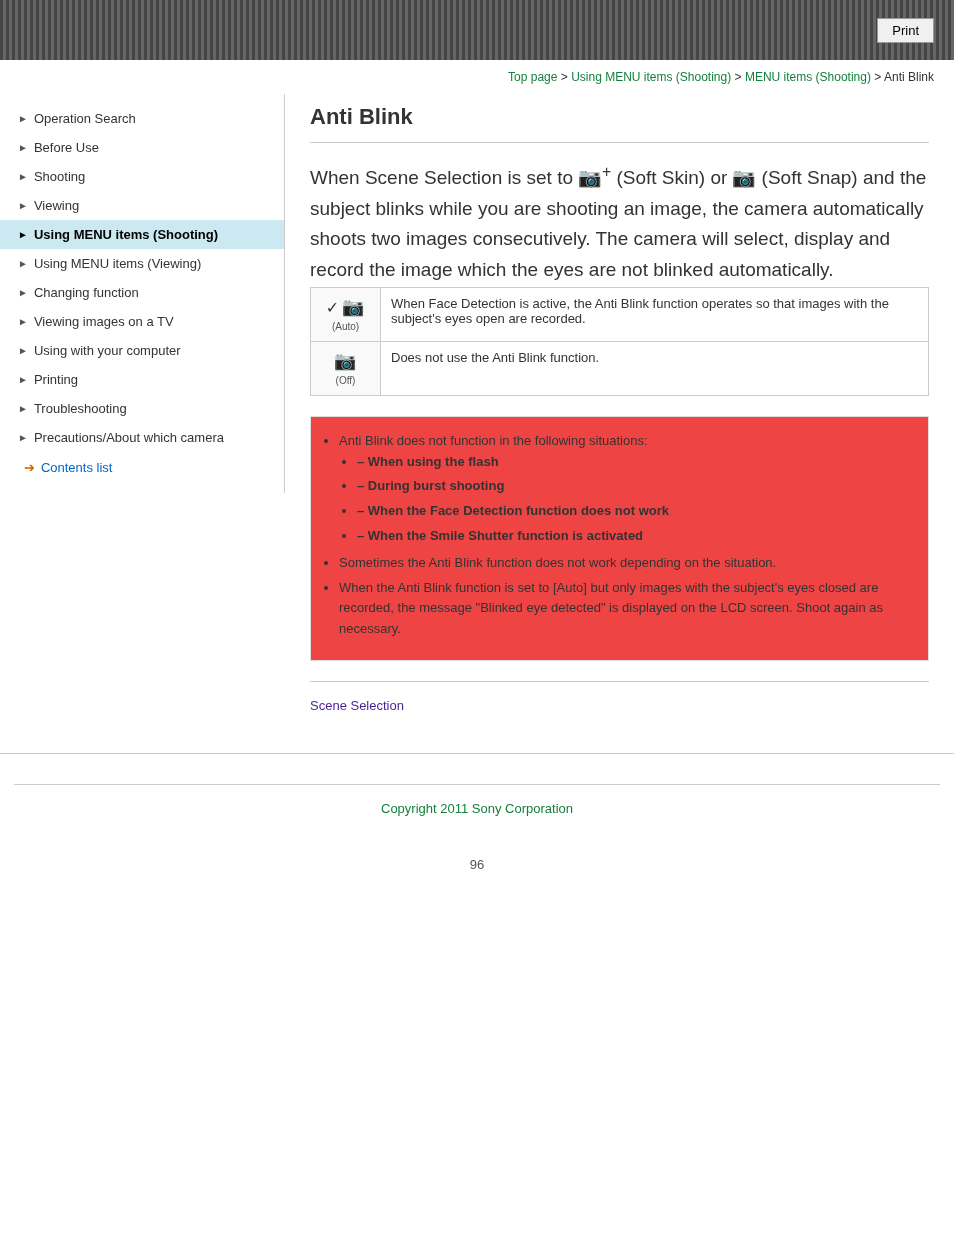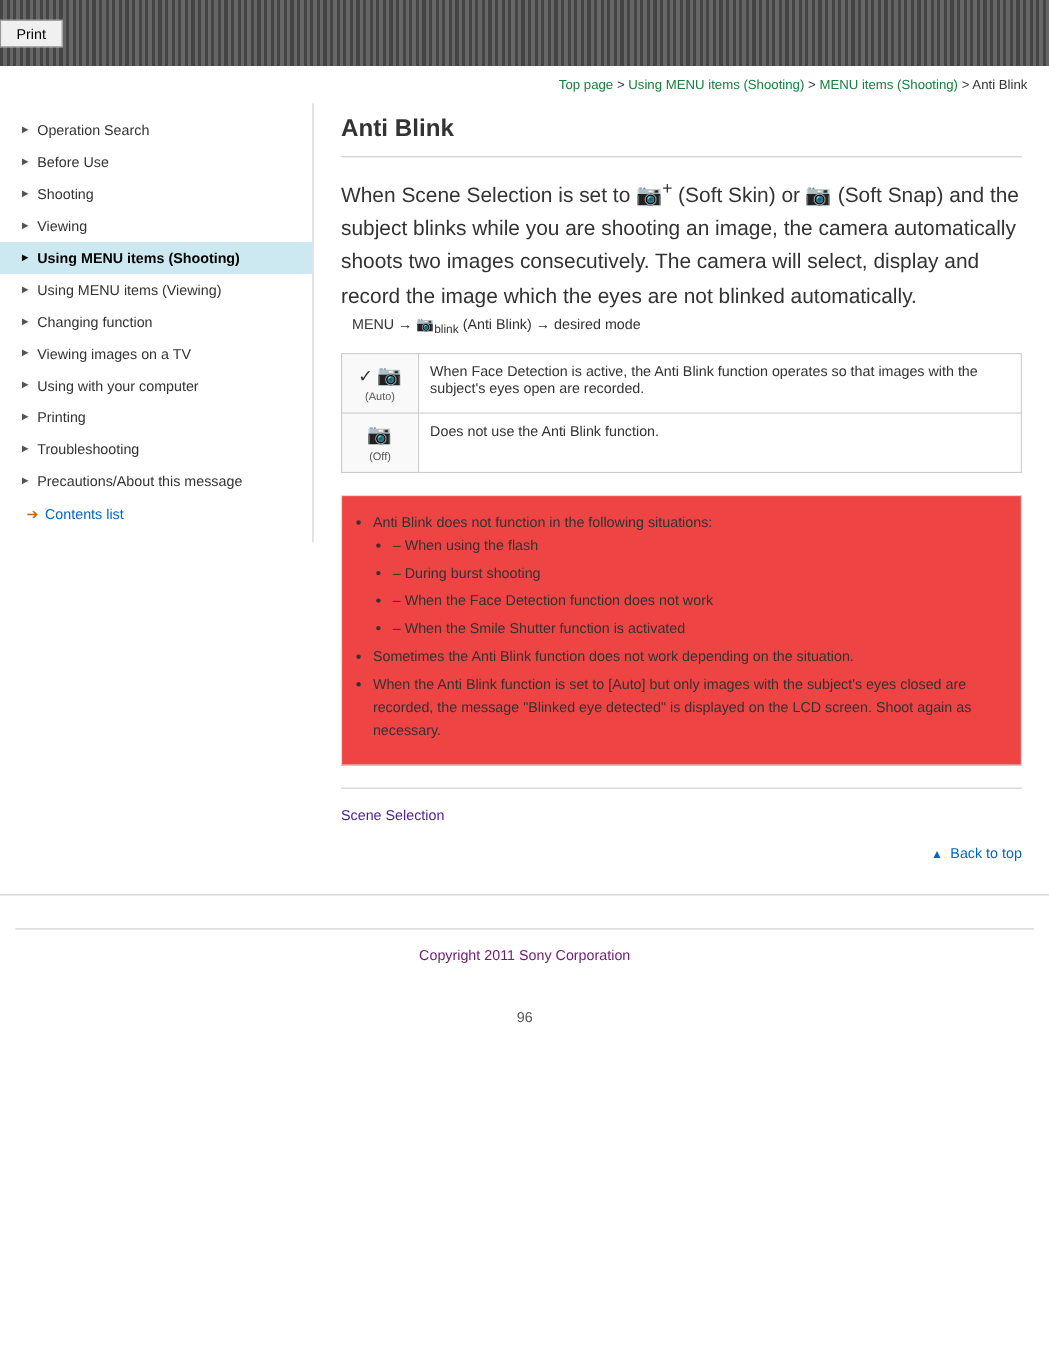--- a/index.html
+++ b/index.html
@@ -5,22 +5,22 @@
     * { margin: 0; padding: 0; box-sizing: border-box; }
     body { font-family: Arial, sans-serif; font-size: 13px; background: #fff; color: #333; width: 954px; }
 
     
     .header-bar {
       background: repeating-linear-gradient(90deg, #444 0px, #444 3px, #666 3px, #666 6px);
       height: 60px;
       position: relative;
       display: flex;
       align-items: center;
-      justify-content: flex-start;
-      padding-right: 36px;
+      justify-content: flex-end;
+      padding-right: 20px;
     }
     .print-button {
       background: #f0f0f0;
       border: 1px solid #999;
       padding: 4px 14px;
       font-size: 13px;
       cursor: pointer;
     }
 
     
@@ -151,20 +151,21 @@
       margin-left: 10px;
       margin-bottom: 6px;
     }
     .notes-box ul li {
       list-style: disc;
       margin-bottom: 4px;
     }
     .notes-box .sub-list {
       list-style: none;
       margin-left: 18px;
+      font-weight: bold;
     }
     .notes-box .sub-list li::before {
       content: "– ";
     }
 
     
     .divider {
       border: none;
       border-top: 1px solid #ccc;
       margin: 16px 0;
@@ -194,21 +195,21 @@
       font-size: 11px;
       margin-right: 3px;
     }
 
     
     .footer {
       border-top: 1px solid #ccc;
       text-align: center;
       padding: 14px;
       font-size: 13px;
-      color: #701a75;
+      color: #15803d;
     }
 
     
     .page-number {
       text-align: center;
       font-size: 13px;
       color: #555;
       padding: 6px;
       margin-top: 21px;
     }
@@ -272,39 +273,36 @@
     <div class="sidebar-item">
       <span class="arrow">►</span>
       <span>Printing</span>
     </div>
     <div class="sidebar-item">
       <span class="arrow">►</span>
       <span>Troubleshooting</span>
     </div>
     <div class="sidebar-item">
       <span class="arrow">►</span>
-      <span>Precautions/About this message</span>
+      <span>Precautions/About which camera</span>
     </div>
     <a class="contents-list-link" href="#">
       <span class="arrow-icon">➔</span>
       <span>Contents list</span>
     </a>
   </nav>
 
   <div class="content">
 
     <div class="page-title">Anti Blink</div>
 
     <p class="intro-text">
       When Scene Selection is set to <strong>📷</strong><sup>+</sup> (Soft Skin) or <strong>📷</strong> (Soft Snap) and the subject blinks while you are shooting an image, the camera automatically shoots two images consecutively. The camera will select, display and record the image which the eyes are not blinked automatically.
     </p>
 
-    <p class="menu-path">
-      MENU → <strong>📷</strong><sub>blink</sub> (Anti Blink) → desired mode
-    </p>
 
     <table class="function-table">
       <tbody>
         <tr>
           <td class="icon-cell">
             <span class="check-icon">✓</span>
             <span class="camera-icon">📷</span><br>
             <span class="label-small">(Auto)</span>
           </td>
           <td>When Face Detection is active, the Anti Blink function operates so that images with the subject's eyes open are recorded.</td>
@@ -332,26 +330,20 @@
         </li>
         <li>Sometimes the Anti Blink function does not work depending on the situation.</li>
         <li>When the Anti Blink function is set to [Auto] but only images with the subject's eyes closed are recorded, the message "Blinked eye detected" is displayed on the LCD screen. Shoot again as necessary.</li>
       </ul>
     </div>
 
     <hr class="divider">
 
     <a class="scene-selection-link" href="#">Scene Selection</a>
 
-    <div class="back-to-top">
-      <a href="#">
-        <span class="triangle">▲</span>
-        <span>Back to top</span>
-      </a>
-    </div>
 
   </div>
 </div>
 
 <div class="footer">
   <hr class="divider">
   <p>Copyright 2011 Sony Corporation</p>
 </div>
 <div class="page-number">96</div>
 

